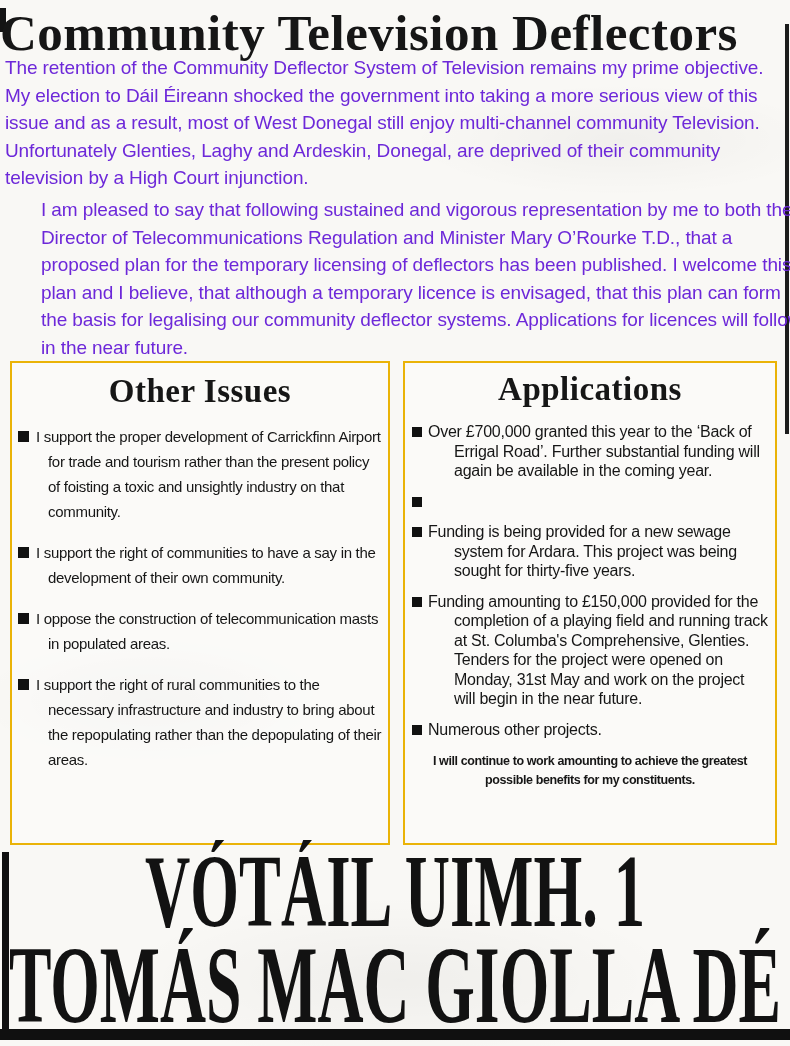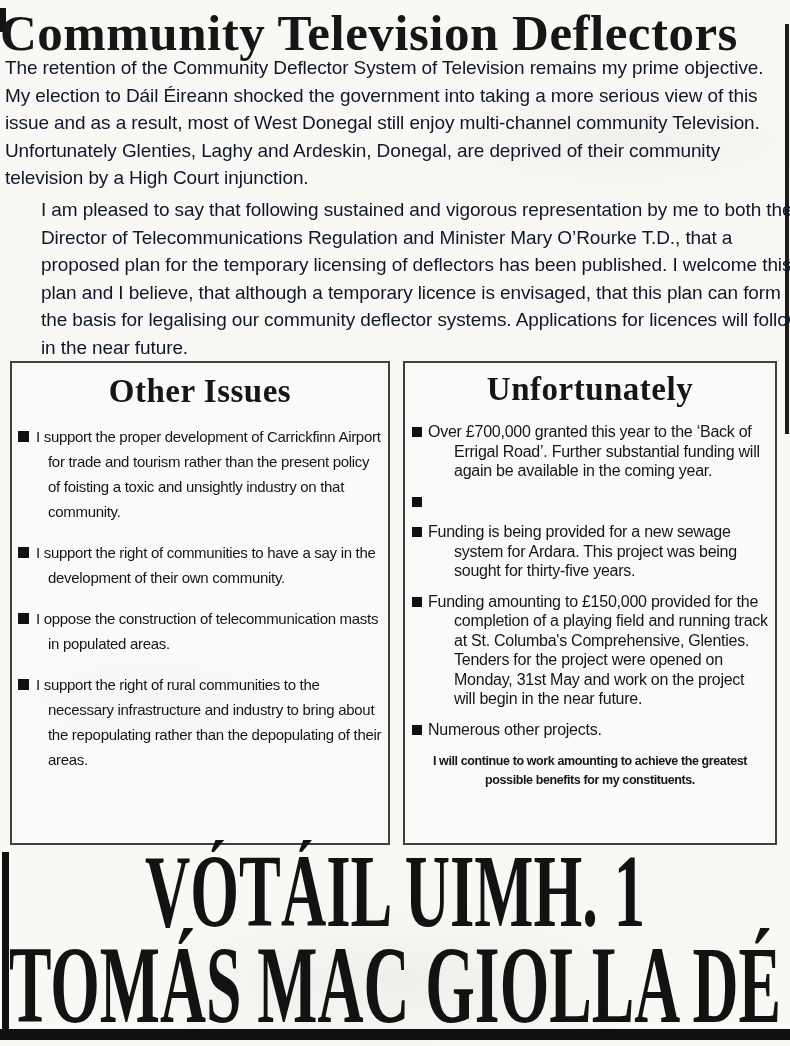--- a/index.html
+++ b/index.html
@@ -20,31 +20,31 @@
     text-align: left;
     font-family: "Liberation Serif", serif;
     font-weight: bold;
     font-size: 51px;
     letter-spacing: 0.5px;
   }
   .para {
     position: absolute; left: 5px; width: 770px;
     font-size: 19px; line-height: 27.5px;
     letter-spacing: -0.1px;
-    color: #0f172a;
+    color: #6d28d9;
   }
   .para-1 { top: 54px; }
   .para-2 { top: 196px; margin-left: 36px; }
 
   .boxes {
     position: absolute; top: 361px; left: 10px; width: 767px; height: 484px;
     display: flex; gap: 13px;
   }
   .box {
-    border: 2px solid #404040;
+    border: 2px solid #eab308;
     box-sizing: border-box;
     background: rgba(255,255,255,0.35);
   }
   .box-left { width: 380px; height: 484px; padding: 4px 6px 4px 6px; }
   .box-right { width: 374px; height: 484px; padding: 2px 7px 4px 7px; }
   .box-title {
     text-align: center;
     font-family: "Liberation Serif", serif;
     font-weight: bold;
     font-size: 33px;
@@ -119,21 +119,21 @@
     <div class="box-title">Other Issues</div>
     <ul class="issue-list">
       <li><span class="bullet"></span><span>I support the proper development of Carrickfinn Airport for trade and tourism rather than the present policy of foisting a toxic and unsightly industry on that community.</span></li>
       <li><span class="bullet"></span><span>I support the right of communities to have a say in the development of their own community.</span></li>
       <li><span class="bullet"></span><span>I oppose the construction of telecommunication masts in populated areas.</span></li>
       <li><span class="bullet"></span><span>I support the right of rural communities to the necessary infrastructure and industry to bring about the repopulating rather than the depopulating of their areas.</span></li>
     </ul>
   </div>
 
   <div class="box box-right">
-    <div class="box-title">Unfortunately</div>
+    <div class="box-title">Applications</div>
     <ul class="issue-list">
       <li><span class="bullet"></span><span>Over £700,000 granted this year to the ‘Back of Errigal Road’. Further substantial funding will again be available in the coming year.</span></li>
       <li><span class="bullet"></span></li>
       <li><span class="bullet"></span><span>Funding is being provided for a new sewage system for Ardara. This project was being sought for thirty-five years.</span></li>
       <li><span class="bullet"></span><span>Funding amounting to £150,000 provided for the completion of a playing field and running track at St. Columba's Comprehensive, Glenties. Tenders for the project were opened on Monday, 31st May and work on the project will begin in the near future.</span></li>
       <li><span class="bullet"></span><span>Numerous other projects.</span></li>
     </ul>
     <div class="conclusion">I will continue to work amounting to achieve the greatest possible benefits for my constituents.</div>
   </div>
 

